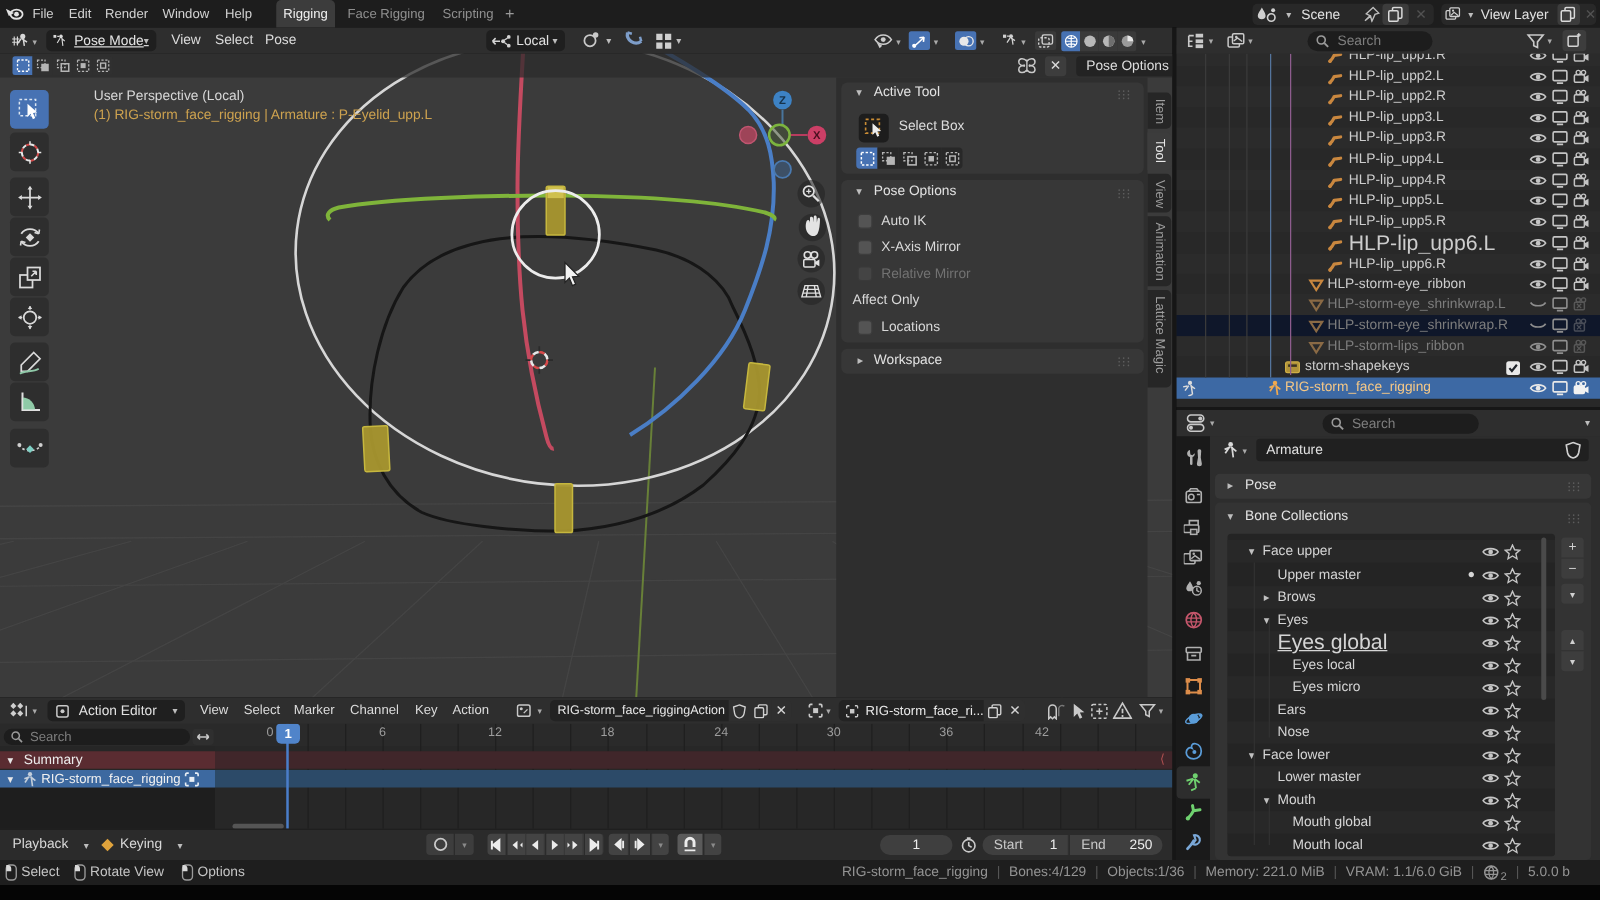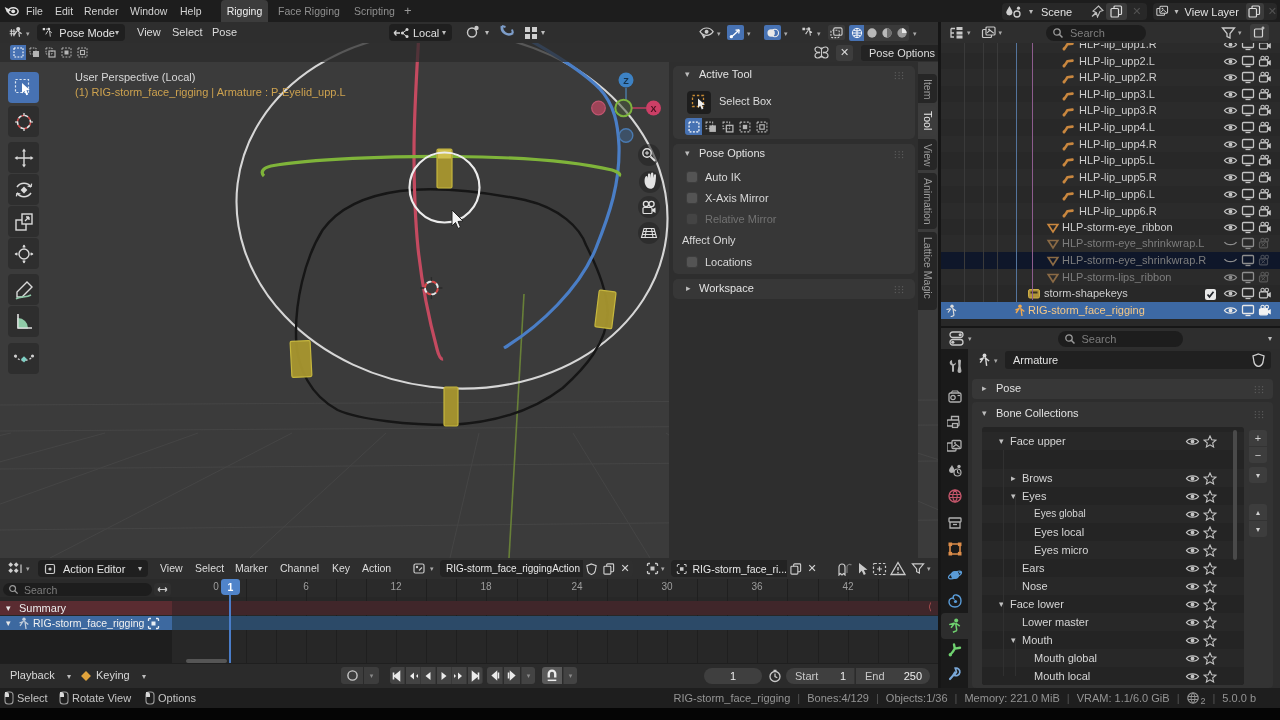--- a/index.html
+++ b/index.html
@@ -74,21 +74,21 @@
   </div>
 </div>
 
 <div class="abs" id="vp-header" style="left:0;top:22px;width:938px;height:21px;background:#2e2e2e;">
   <svg class="abs" style="left:8px;top:4px;" width="17" height="13" viewBox="0 0 20 15">
       <circle cx="12" cy="3.5" r="2.4" fill="#d8d8d8"></circle>
       <path d="M10.5,5.8 L6.5,11 M12.5,6 L13.5,12.5 M11.5,5.8 L16,9" stroke="#d8d8d8" stroke-width="1.4"></path>
       <path d="M2,6 L9,6 M4,3.5 L4,12 M7,3.5 L7,12 M2,9 L9,9" stroke="#d8d8d8" stroke-width="1.1"></path>
   </svg>
   <span class="abs v2" style="left:26px;top:8px;">▾</span>
-  <div class="abs row" style="left:37px;top:2px;width:88px;height:17px;background:#1f1f1f;border-radius:4px;">
+  <div class="abs row" style="left:37px;top:2px;width:88px;height:17px;background:#1f1f1f;border-radius:4px;text-decoration:underline;">
       <svg width="13" height="13" viewBox="0 0 15 14" style="margin-left:5px;">
         <rect x="1" y="1" width="3" height="3" fill="#d8d8d8"></rect>
         <circle cx="9" cy="2.5" r="1.9" fill="#d8d8d8"></circle>
         <path d="M8,4.5 L5,9.5 M10,4.8 L11,12.5 M9.5,4.5 L13,7.5 M5,2.5 L7,2.5" stroke="#d8d8d8" stroke-width="1.2" fill="none"></path>
       </svg>
       <span style="margin-left:6px;font-size:11px;color:#e4e4e4;">Pose Mode</span>
       <span class="v" style="margin-left:auto;margin-right:6px;">▾</span>
   </div>
   <span class="abs hm" style="left:137px;">View</span>
   <span class="abs hm" style="left:172px;">Select</span>
@@ -646,21 +646,21 @@
             <circle cx="8.8" cy="3" r="1.7" fill="none" stroke="#c4c4c4" stroke-width="1.1"></circle>
             <rect x="1.5" y="4.8" width="8" height="6" rx="1" fill="none" stroke="#c4c4c4" stroke-width="1.2"></rect>
             <path d="M9.5,6.8 L12.8,5 L12.8,10.5 L9.5,8.8" fill="#c4c4c4"></path>
           </svg>
         </div>
         <div class="abs" style="left:0;top:164px;width:339px;height:17px;background:#282828;">
           <svg class="abs" style="left:120px;top:2px;" width="14" height="13" viewBox="0 0 14 13">
             <path d="M3,11 C4.5,9.5 5.5,8 6.3,6.3 M6.3,6.3 L11.5,5.6" stroke="#c9873f" stroke-width="2.6" stroke-linecap="round" fill="none"></path>
             <circle cx="3" cy="11" r="1.4" fill="#c9873f"></circle>
           </svg>
-          <span class="abs" style="left:138px;top:0;line-height:17px;font-size:11px;color:#cdcdcd;">HLP-lip_upp6.L</span>
+          <span class="abs" style="left:138px;top:0;line-height:17px;font-size:17px;color:#cdcdcd;">HLP-lip_upp6.L</span>
           <svg class="abs" style="left:282px;top:2px;" width="15" height="13" viewBox="0 0 15 13">
             <path d="M1.5,6.5 C3.5,3 11.5,3 13.5,6.5 C11.5,10 3.5,10 1.5,6.5 Z" fill="none" stroke="#c4c4c4" stroke-width="1.3"></path>
             <circle cx="7.5" cy="6.5" r="1.9" fill="#c4c4c4"></circle>
           </svg>
           <svg class="abs" style="left:300px;top:2px;" width="14" height="13" viewBox="0 0 14 13">
             <rect x="1.5" y="1.5" width="11" height="8" rx="1" fill="none" stroke="#c4c4c4" stroke-width="1.3"></rect>
             <path d="M4.5,11.5 L9.5,11.5" stroke="#c4c4c4" stroke-width="1.3"></path>
           </svg>
           <svg class="abs" style="left:317px;top:2px;" width="14" height="13" viewBox="0 0 14 13">
             <circle cx="4.6" cy="3" r="1.7" fill="none" stroke="#c4c4c4" stroke-width="1.1"></circle>
@@ -971,20 +971,31 @@
           <span class="abs" style="left:17px;top:4px;font-size:9px;color:#c0c0c0;">▾</span>
           <span class="abs" style="left:28px;top:0;line-height:18px;font-size:11px;color:#d5d5d5;">Face upper</span>
           <svg class="abs" style="left:203px;top:3px;" width="15" height="13" viewBox="0 0 15 13">
             <path d="M1.5,6.5 C3.5,3 11.5,3 13.5,6.5 C11.5,10 3.5,10 1.5,6.5 Z" fill="none" stroke="#c4c4c4" stroke-width="1.3"></path>
             <circle cx="7.5" cy="6.5" r="1.9" fill="#c4c4c4"></circle>
           </svg>
           <svg class="abs" style="left:221px;top:3px;" width="14" height="13" viewBox="0 0 14 13">
             <path d="M7,1 L8.7,4.8 L12.8,5.2 L9.7,7.9 L10.6,12 L7,9.8 L3.4,12 L4.3,7.9 L1.2,5.2 L5.3,4.8 Z" fill="none" stroke="#c4c4c4" stroke-width="1.1"></path>
           </svg>
         </div>
+        <div class="abs" style="left:0;top:24px;width:262px;height:18px;background:#242424;">
+          <span class="abs" style="left:40px;top:0;line-height:18px;font-size:11px;color:#d5d5d5;">Upper master</span>
+          <span class="abs" style="left:192px;top:0;line-height:18px;color:#d5d5d5;font-size:10px;">●</span>
+          <svg class="abs" style="left:203px;top:3px;" width="15" height="13" viewBox="0 0 15 13">
+            <path d="M1.5,6.5 C3.5,3 11.5,3 13.5,6.5 C11.5,10 3.5,10 1.5,6.5 Z" fill="none" stroke="#c4c4c4" stroke-width="1.3"></path>
+            <circle cx="7.5" cy="6.5" r="1.9" fill="#c4c4c4"></circle>
+          </svg>
+          <svg class="abs" style="left:221px;top:3px;" width="14" height="13" viewBox="0 0 14 13">
+            <path d="M7,1 L8.7,4.8 L12.8,5.2 L9.7,7.9 L10.6,12 L7,9.8 L3.4,12 L4.3,7.9 L1.2,5.2 L5.3,4.8 Z" fill="none" stroke="#c4c4c4" stroke-width="1.1"></path>
+          </svg>
+        </div>
         <div class="abs" style="left:0;top:42px;width:262px;height:18px;background:#282828;">
           <span class="abs" style="left:29px;top:4px;font-size:9px;color:#c0c0c0;">▸</span>
           <span class="abs" style="left:40px;top:0;line-height:18px;font-size:11px;color:#d5d5d5;">Brows</span>
           <svg class="abs" style="left:203px;top:3px;" width="15" height="13" viewBox="0 0 15 13">
             <path d="M1.5,6.5 C3.5,3 11.5,3 13.5,6.5 C11.5,10 3.5,10 1.5,6.5 Z" fill="none" stroke="#c4c4c4" stroke-width="1.3"></path>
             <circle cx="7.5" cy="6.5" r="1.9" fill="#c4c4c4"></circle>
           </svg>
           <svg class="abs" style="left:221px;top:3px;" width="14" height="13" viewBox="0 0 14 13">
             <path d="M7,1 L8.7,4.8 L12.8,5.2 L9.7,7.9 L10.6,12 L7,9.8 L3.4,12 L4.3,7.9 L1.2,5.2 L5.3,4.8 Z" fill="none" stroke="#c4c4c4" stroke-width="1.1"></path>
           </svg>
@@ -994,21 +1005,21 @@
           <span class="abs" style="left:40px;top:0;line-height:18px;font-size:11px;color:#d5d5d5;">Eyes</span>
           <svg class="abs" style="left:203px;top:3px;" width="15" height="13" viewBox="0 0 15 13">
             <path d="M1.5,6.5 C3.5,3 11.5,3 13.5,6.5 C11.5,10 3.5,10 1.5,6.5 Z" fill="none" stroke="#c4c4c4" stroke-width="1.3"></path>
             <circle cx="7.5" cy="6.5" r="1.9" fill="#c4c4c4"></circle>
           </svg>
           <svg class="abs" style="left:221px;top:3px;" width="14" height="13" viewBox="0 0 14 13">
             <path d="M7,1 L8.7,4.8 L12.8,5.2 L9.7,7.9 L10.6,12 L7,9.8 L3.4,12 L4.3,7.9 L1.2,5.2 L5.3,4.8 Z" fill="none" stroke="#c4c4c4" stroke-width="1.1"></path>
           </svg>
         </div>
         <div class="abs" style="left:0;top:78px;width:262px;height:18px;background:#282828;">
-          <span class="abs" style="left:52px;top:0;line-height:18px;font-size:10px;color:#d5d5d5;">Eyes global</span>
+          <span class="abs" style="left:40px;top:0;line-height:18px;font-size:17px;color:#d5d5d5;text-decoration:underline;">Eyes global</span>
           <svg class="abs" style="left:203px;top:3px;" width="15" height="13" viewBox="0 0 15 13">
             <path d="M1.5,6.5 C3.5,3 11.5,3 13.5,6.5 C11.5,10 3.5,10 1.5,6.5 Z" fill="none" stroke="#c4c4c4" stroke-width="1.3"></path>
             <circle cx="7.5" cy="6.5" r="1.9" fill="#c4c4c4"></circle>
           </svg>
           <svg class="abs" style="left:221px;top:3px;" width="14" height="13" viewBox="0 0 14 13">
             <path d="M7,1 L8.7,4.8 L12.8,5.2 L9.7,7.9 L10.6,12 L7,9.8 L3.4,12 L4.3,7.9 L1.2,5.2 L5.3,4.8 Z" fill="none" stroke="#c4c4c4" stroke-width="1.1"></path>
           </svg>
         </div>
         <div class="abs" style="left:0;top:96px;width:262px;height:18px;background:#242424;">
           <span class="abs" style="left:52px;top:0;line-height:18px;font-size:11px;color:#d5d5d5;">Eyes local</span>
@@ -1142,21 +1153,21 @@
       <div class="abs" style="left:848px;top:21px;width:1px;height:84px;background:#1f1f1f;"></div>
       <div class="abs" style="left:878px;top:21px;width:1px;height:84px;background:#1f1f1f;"></div>
       <div class="abs" style="left:908px;top:21px;width:1px;height:84px;background:#1f1f1f;"></div>
       <div class="abs" style="left:196px;top:23px;width:40px;text-align:center;font-size:10px;color:#9d9d9d;">0</div>
       <div class="abs" style="left:286px;top:23px;width:40px;text-align:center;font-size:10px;color:#9d9d9d;">6</div>
       <div class="abs" style="left:376px;top:23px;width:40px;text-align:center;font-size:10px;color:#9d9d9d;">12</div>
       <div class="abs" style="left:466px;top:23px;width:40px;text-align:center;font-size:10px;color:#9d9d9d;">18</div>
       <div class="abs" style="left:557px;top:23px;width:40px;text-align:center;font-size:10px;color:#9d9d9d;">24</div>
       <div class="abs" style="left:647px;top:23px;width:40px;text-align:center;font-size:10px;color:#9d9d9d;">30</div>
       <div class="abs" style="left:737px;top:23px;width:40px;text-align:center;font-size:10px;color:#9d9d9d;">36</div>
-      <div class="abs" style="left:828px;top:23px;width:40px;text-align:center;font-size:10px;color:#9d9d9d;">42</div>
+      <div class="abs" style="left:828px;top:23px;width:40px;text-align:left;font-size:10px;color:#9d9d9d;">42</div>
       <div class="abs" style="left:0;top:43px;width:172px;height:14px;background:#5a2c31;"></div>
       <div class="abs" style="left:172px;top:43px;width:766px;height:14px;background:#40262a;"></div>
       <span class="abs" style="left:6px;top:45px;font-size:9px;color:#e8e8e8;">▾</span>
       <span class="abs" style="left:19px;top:43px;line-height:14px;font-size:11px;color:#ececec;">Summary</span>
       <div class="abs" style="left:0;top:58px;width:172px;height:14px;background:#3d69a0;"></div>
       <div class="abs" style="left:172px;top:58px;width:766px;height:14px;background:#2c4a68;"></div>
       <span class="abs" style="left:6px;top:60px;font-size:9px;color:#e8e8e8;">▾</span>
       <svg class="abs" style="left:17px;top:58.5px;" width="14" height="13" viewBox="0 0 14 13">
         <circle cx="7" cy="2.3" r="1.7" fill="#c3cedb"></circle>
         <path d="M6,4.5 L3,9 M8,4.5 L9,12 M7.3,4.3 L11.3,7.5 M6.7,4.4 L2.5,6" stroke="#c3cedb" stroke-width="1.3" fill="none"></path>

